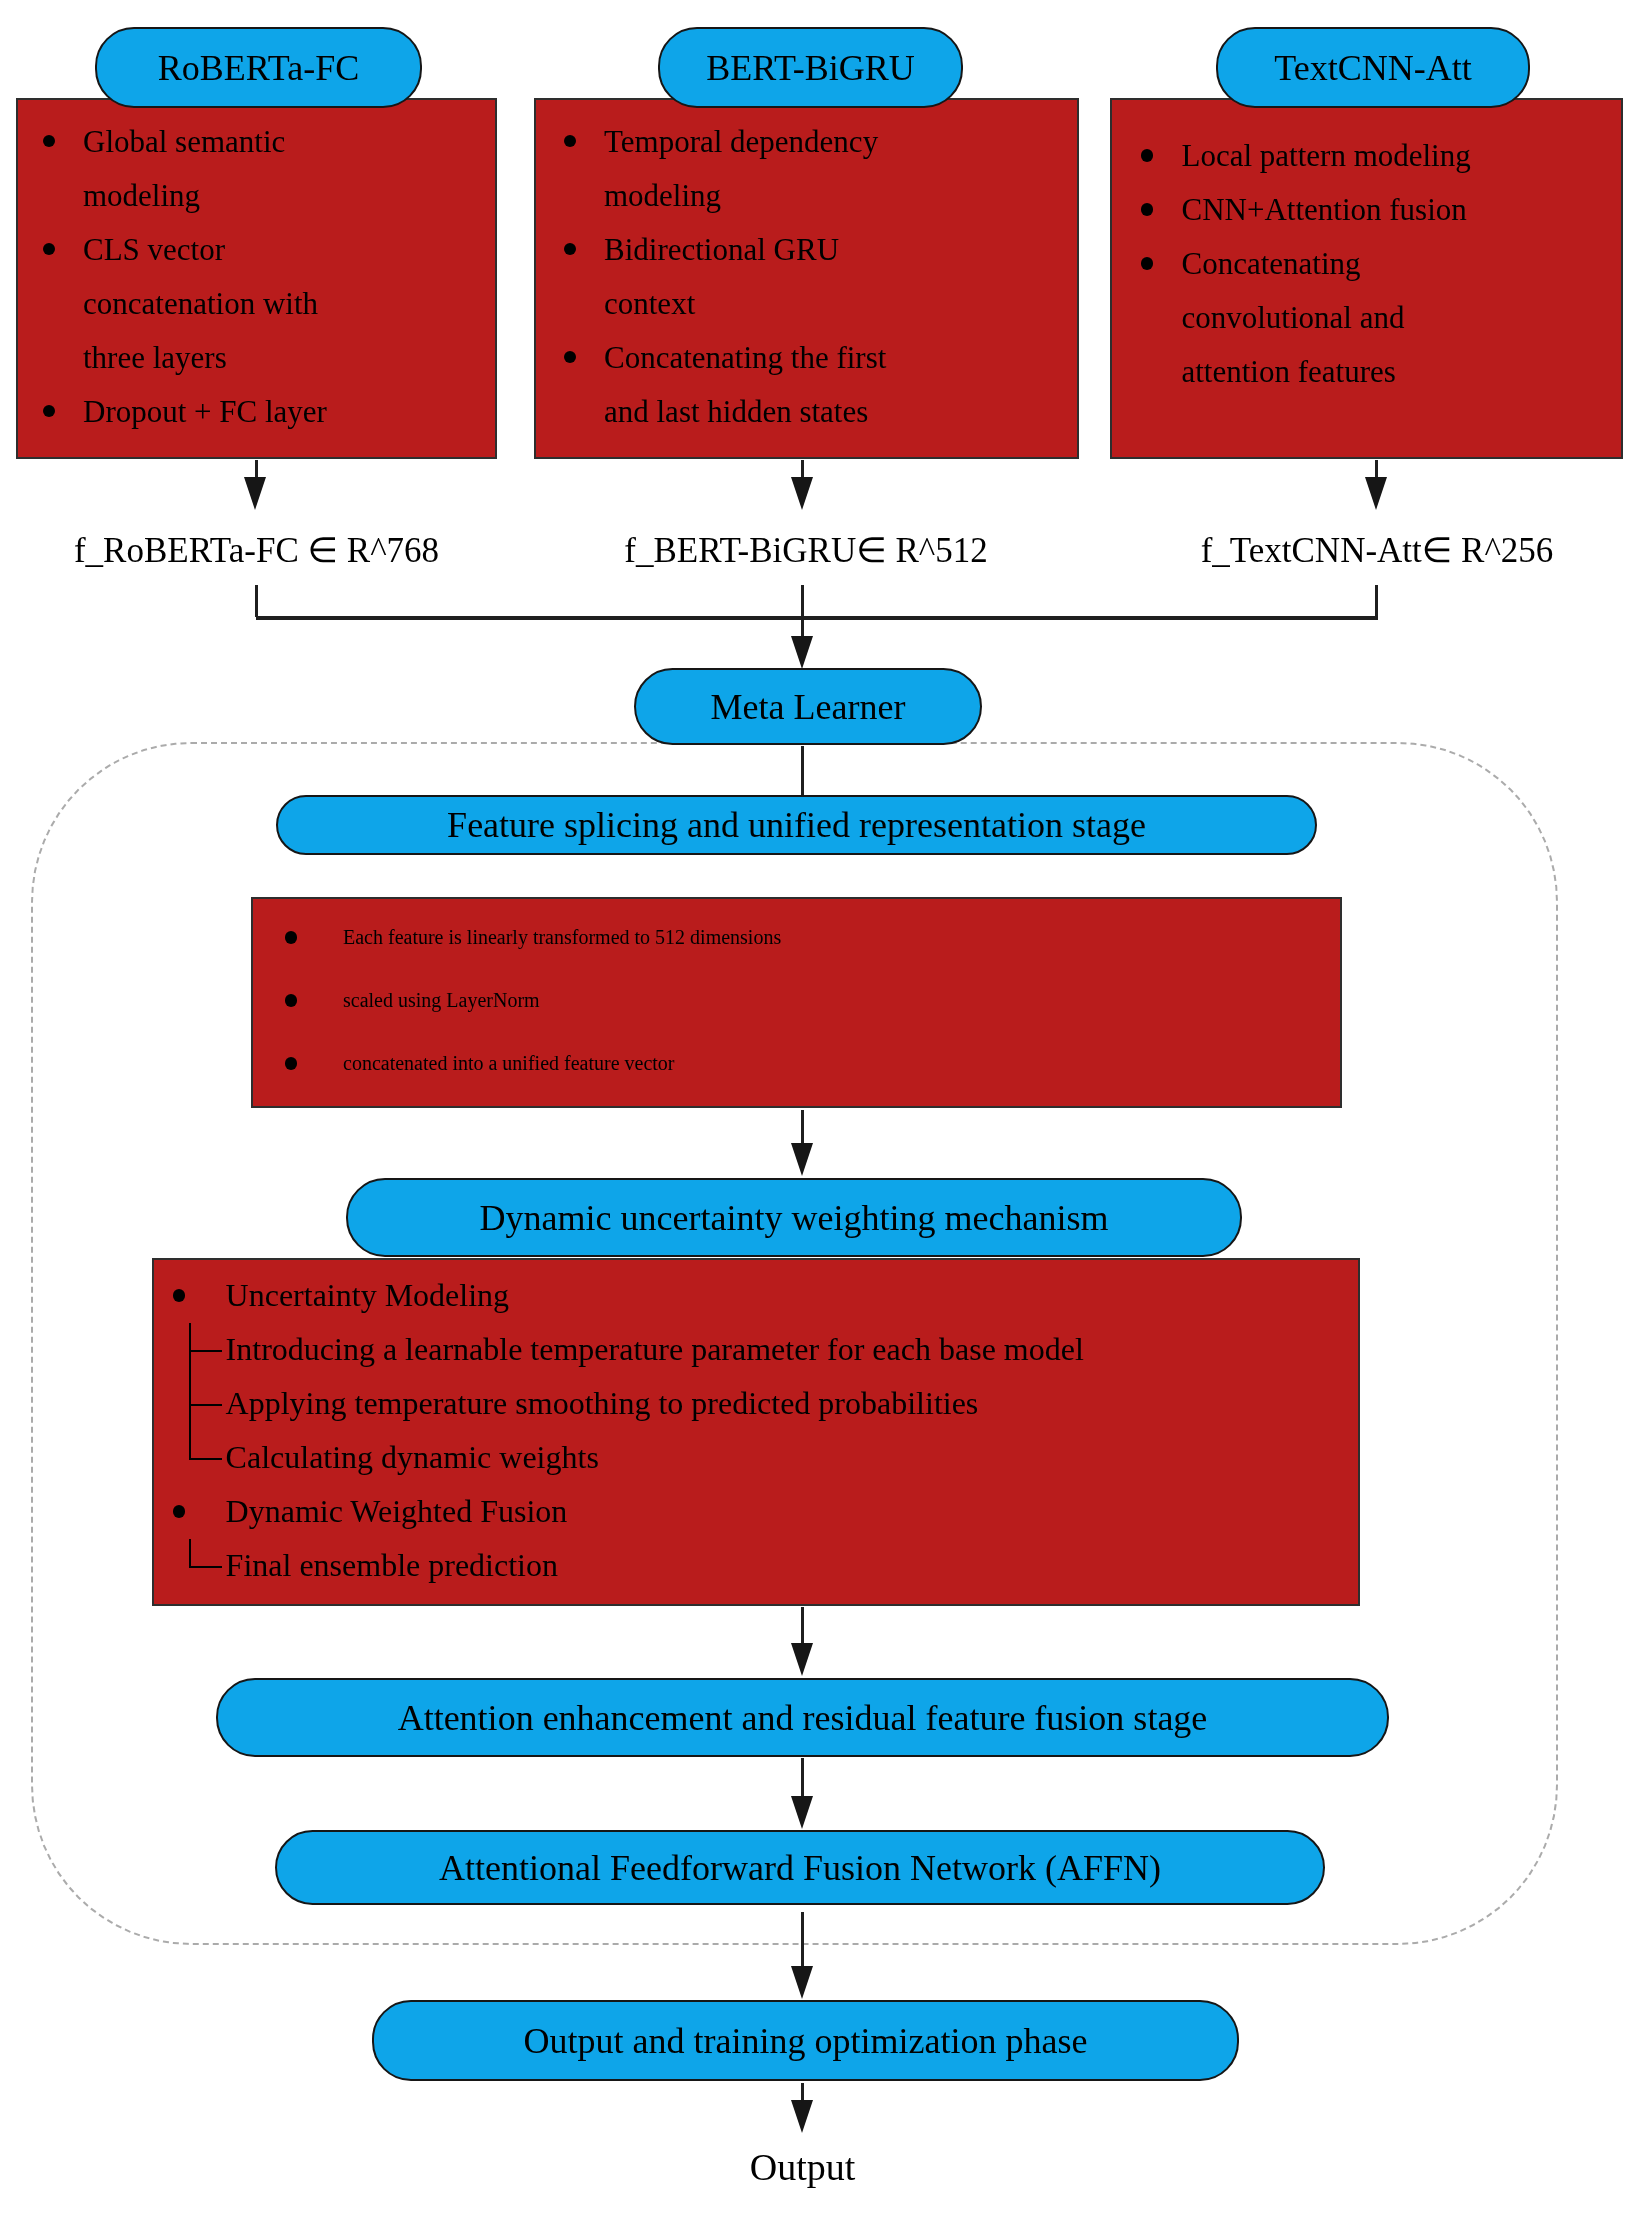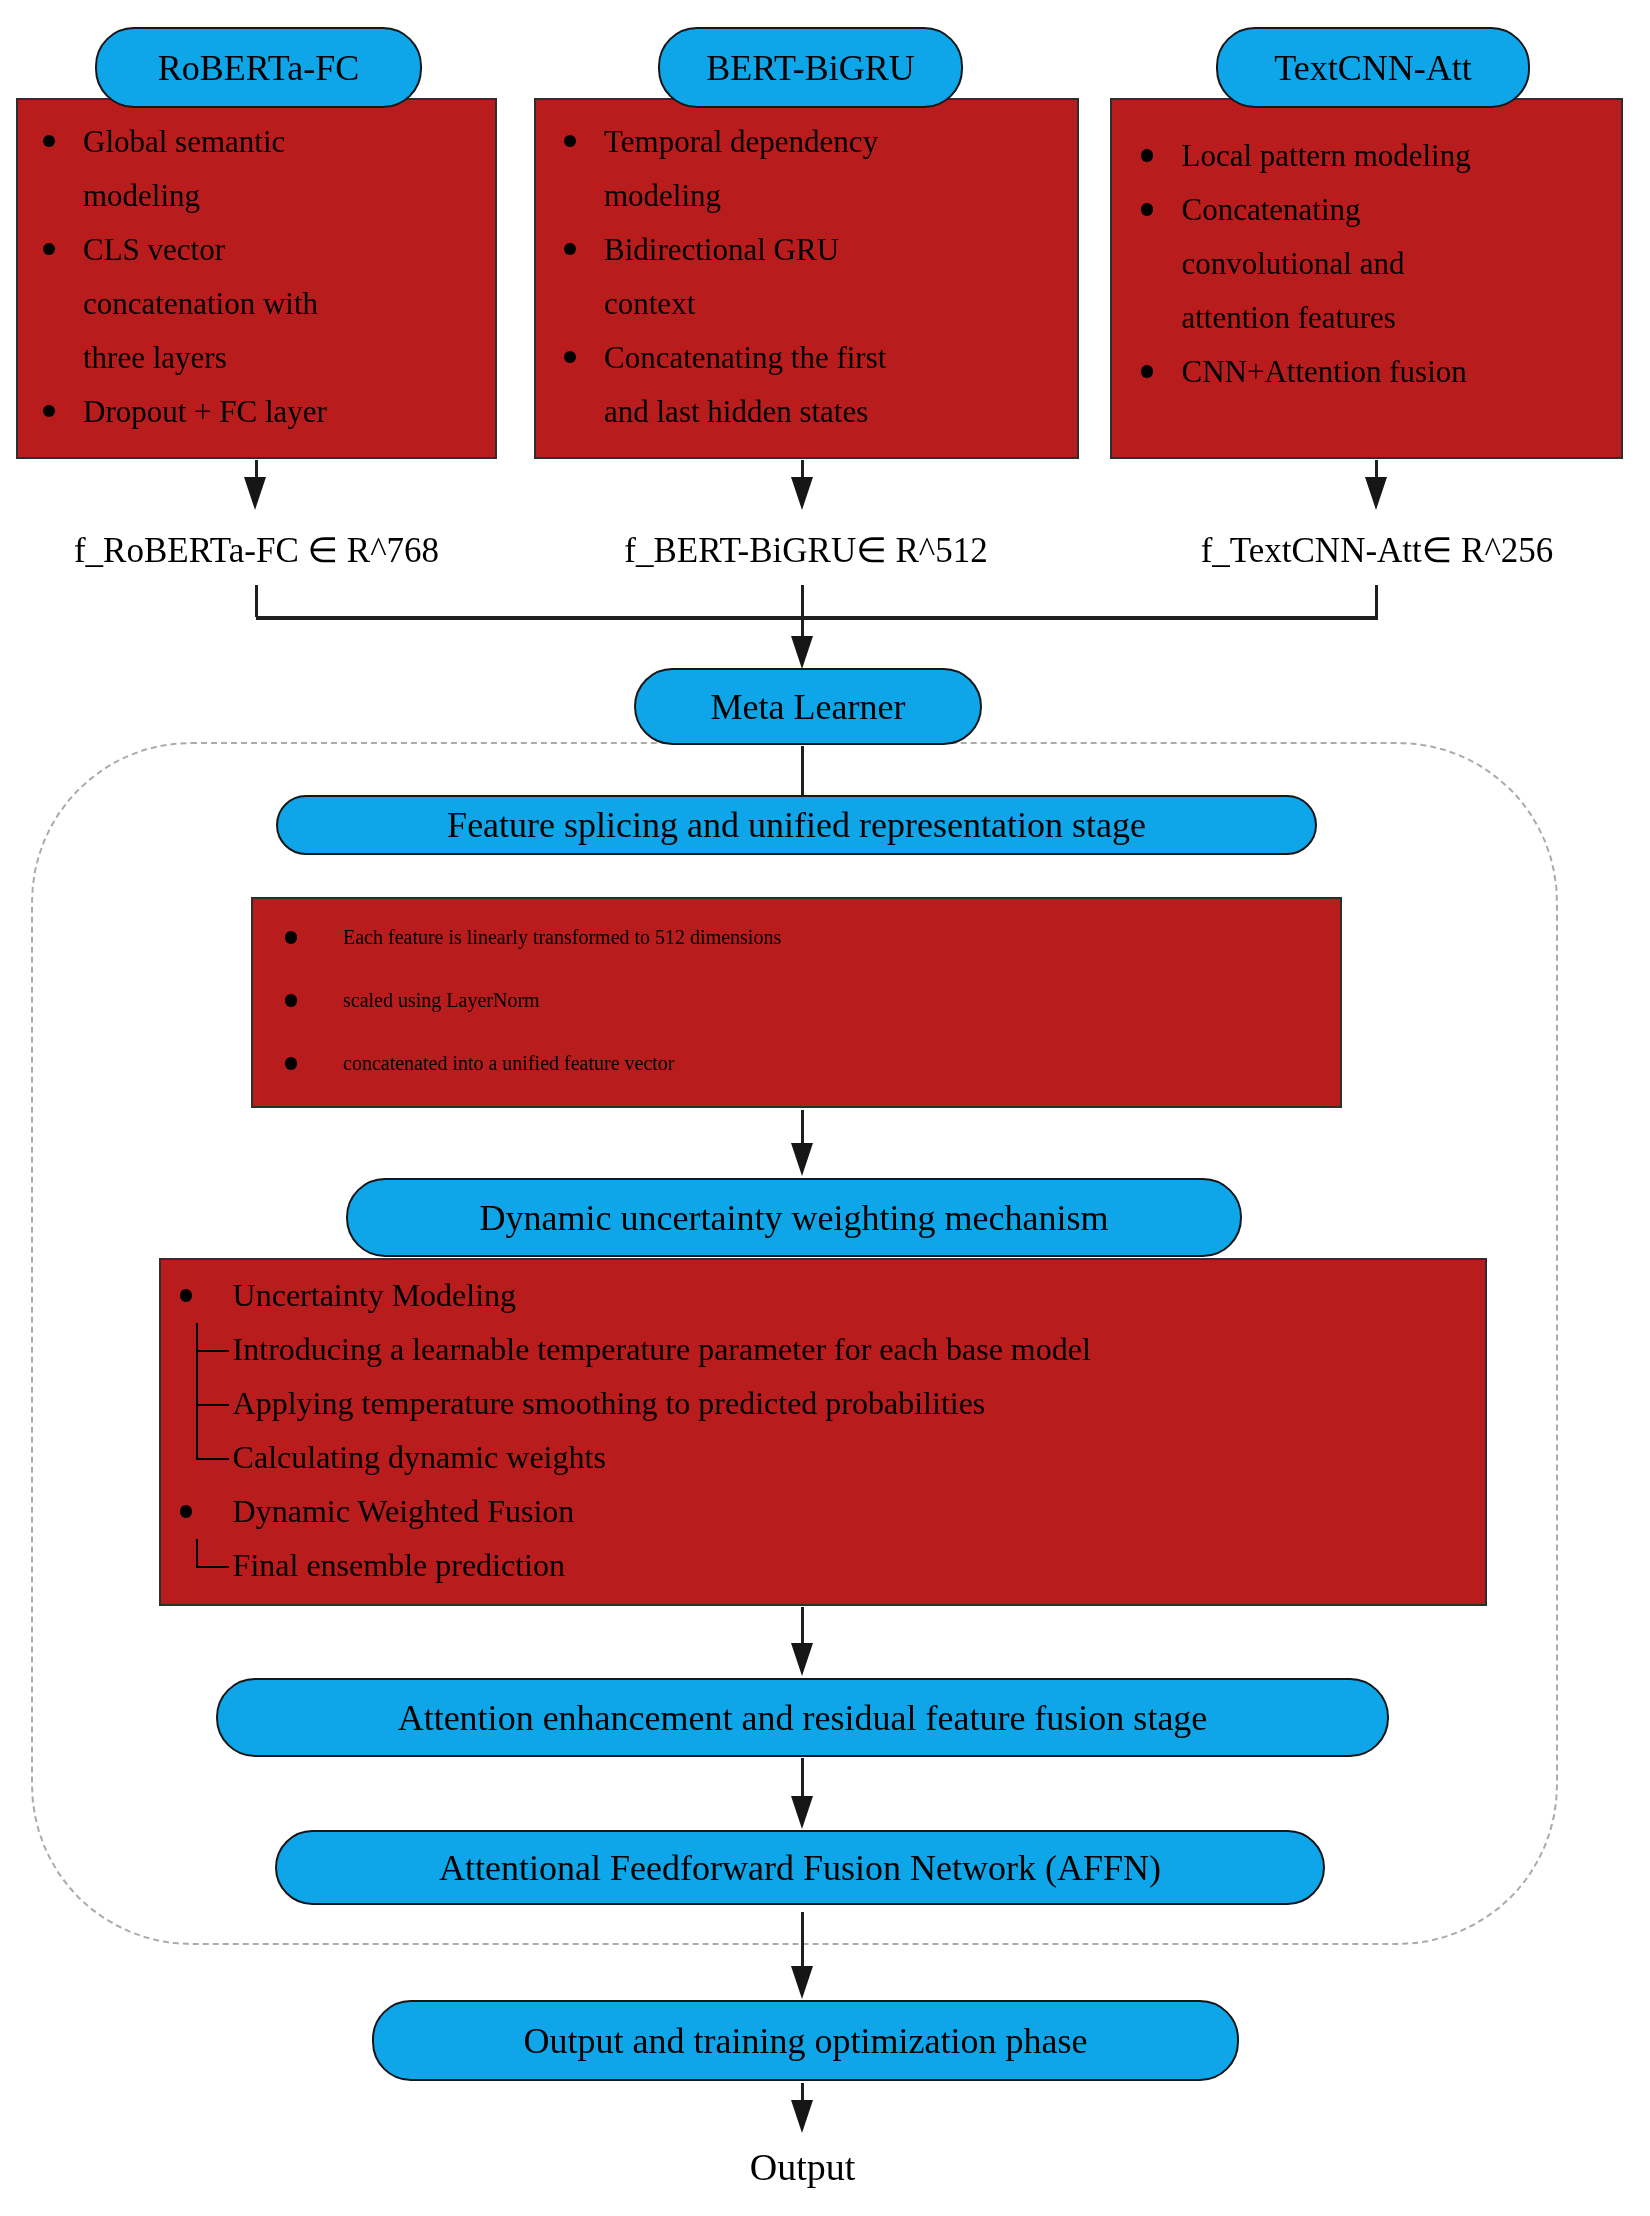--- a/index.html
+++ b/index.html
@@ -133,29 +133,29 @@
   <div class="mbox" style="left:1110px;top:98px;width:513px;height:361px;padding:29px 4.4px 0 17.5px">
     <div class="brow">
       <span class="bdot"></span>
       <div class="blines">
         <div class="ln">Local pattern modeling</div>
       </div>
     </div>
     <div class="brow">
       <span class="bdot"></span>
       <div class="blines">
+        <div class="ln">CNN+Attention fusion</div>
+      </div>
+    </div>
+    <div class="brow">
+      <span class="bdot"></span>
+      <div class="blines">
         <div class="ln">Concatenating</div>
         <div class="ln">convolutional and</div>
         <div class="ln">attention features</div>
-      </div>
-    </div>
-    <div class="brow">
-      <span class="bdot"></span>
-      <div class="blines">
-        <div class="ln">CNN+Attention fusion</div>
       </div>
     </div>
   </div>
 
   <div class="vl" style="left:255px;top:460px;height:19px"></div>
   <div class="ah" style="left:244px;top:477px"></div>
   <div class="vl" style="left:801px;top:460px;height:19px"></div>
   <div class="ah" style="left:791px;top:477px"></div>
   <div class="vl" style="left:1375px;top:460px;height:19px"></div>
   <div class="ah" style="left:1365px;top:477px"></div>
@@ -201,21 +201,21 @@
         </div>
     </div>
   </div>
 
   <div class="vl" style="left:801px;top:1110px;height:35px"></div>
   <div class="ah" style="left:791px;top:1143px"></div>
 
   <div class="pill" style="left:346px;top:1178px;width:896px;height:79px">
     <span>Dynamic uncertainty weighting mechanism</span>
   </div>
-  <div class="mbox" style="left:159px;top:1258px;width:1328px;height:348px;padding:8.7px 10.2px 0 11.6px">
+  <div class="mbox" style="left:152px;top:1258px;width:1208px;height:348px;padding:8.7px 10.2px 0 11.6px">
     <div class="wrow">
       <span class="pfx bullet"></span>
       <span>Uncertainty Modeling</span>
     </div>
     <div class="wrow">
       <span class="pfx tee"></span>
       <span>Introducing a learnable temperature parameter for each base model</span>
     </div>
     <div class="wrow">
       <span class="pfx tee"></span>

